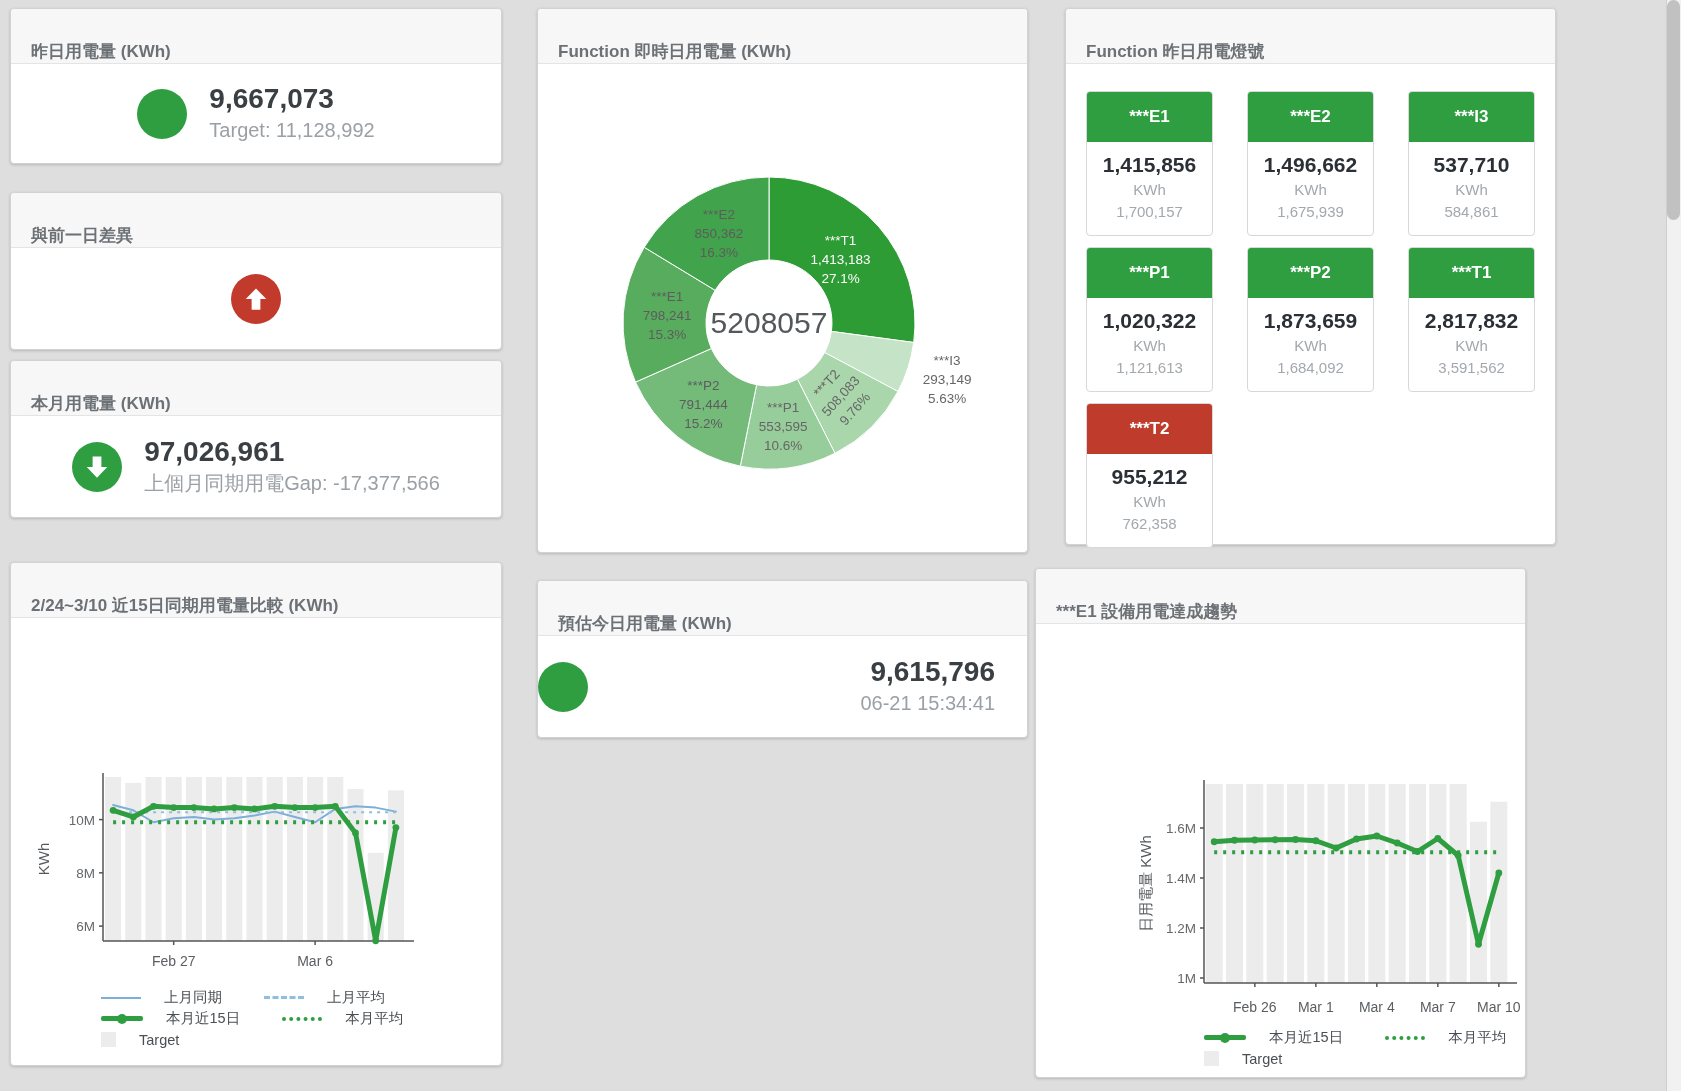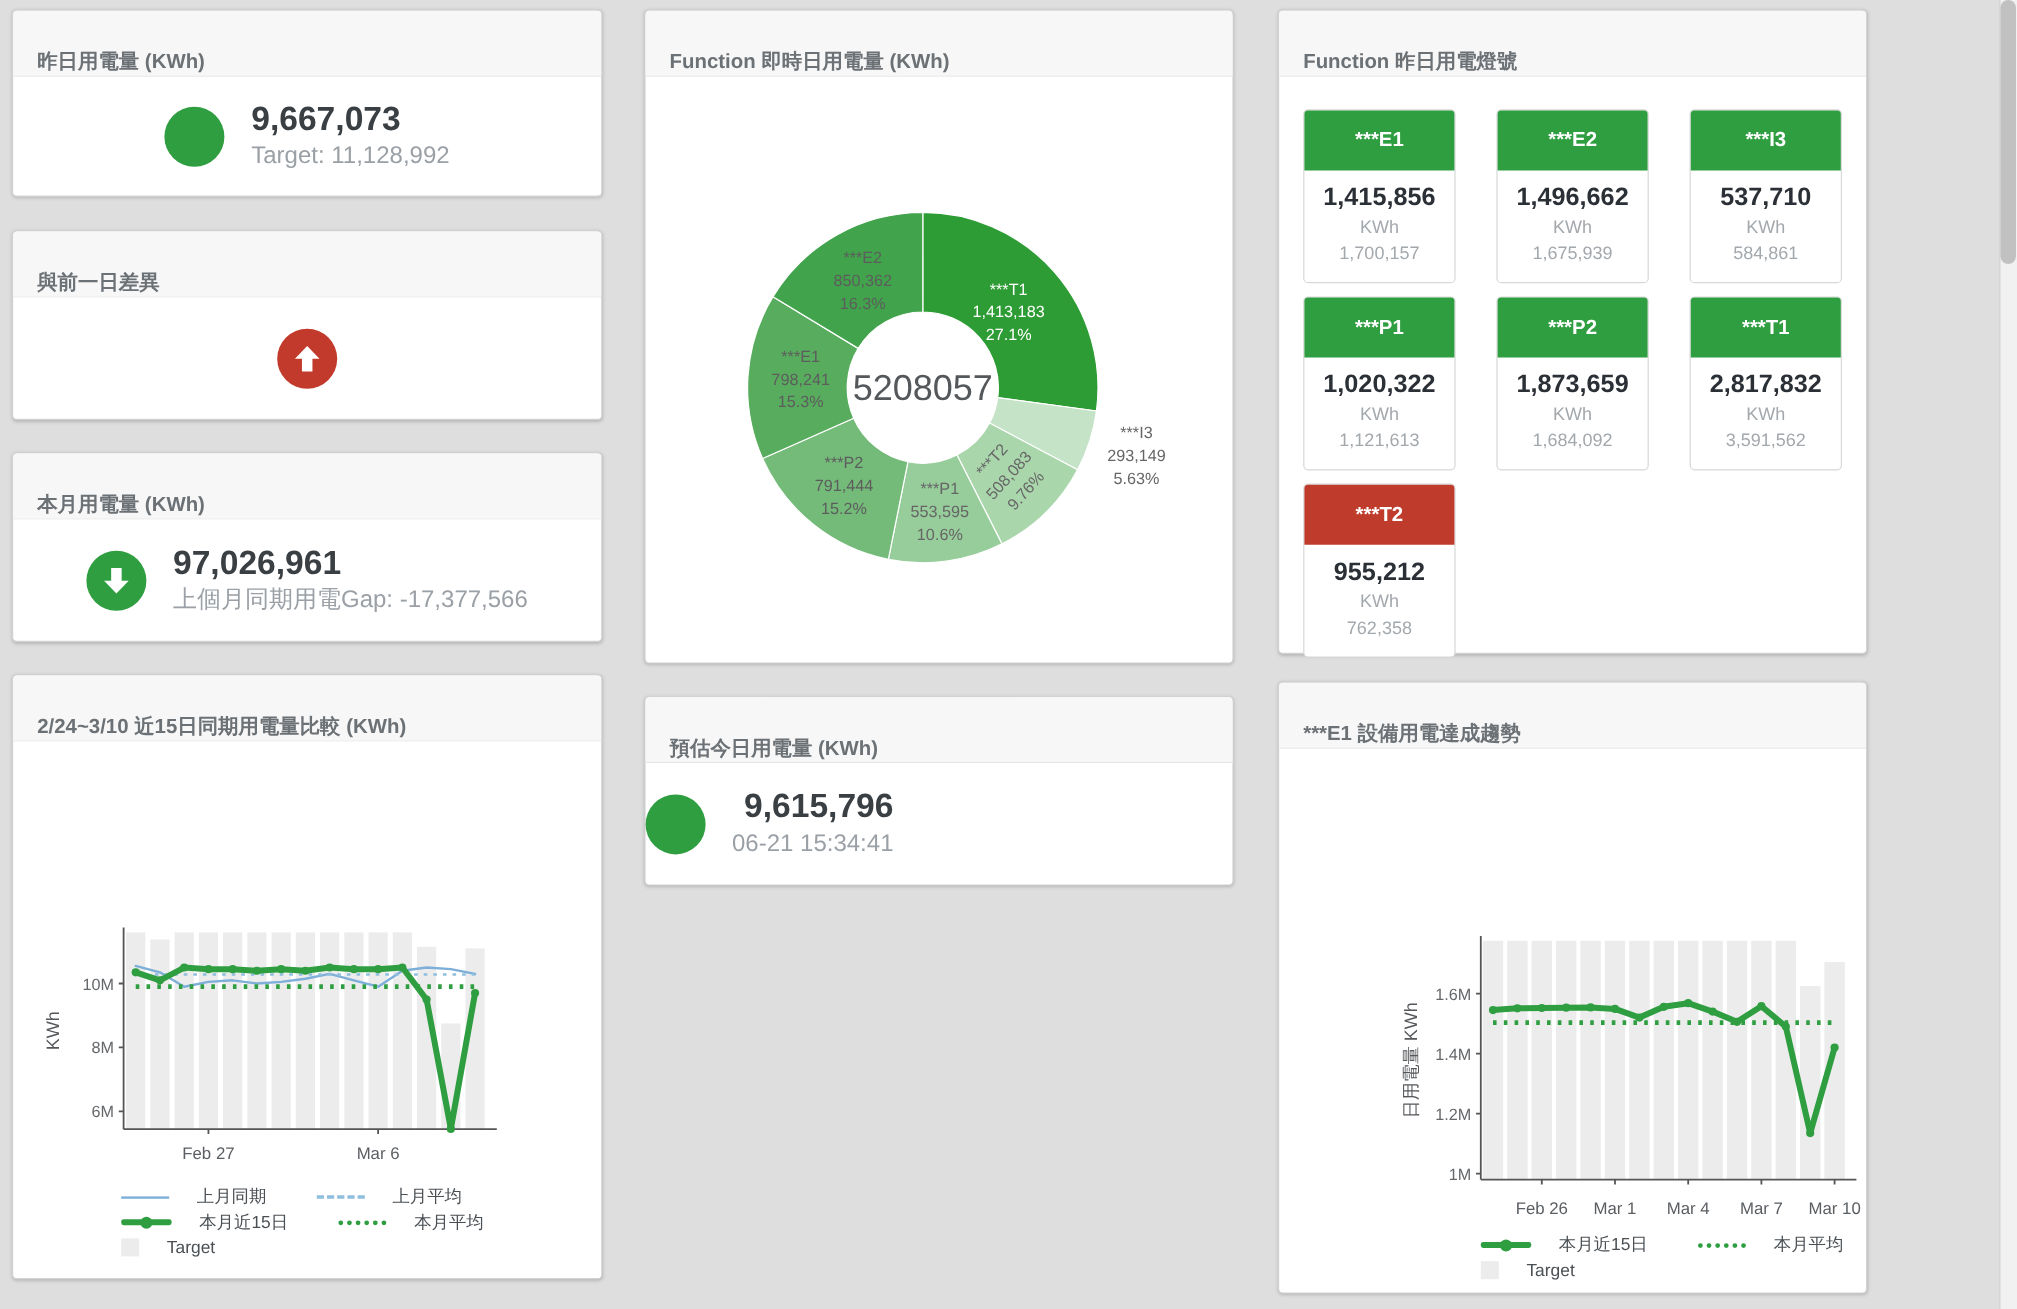--- a/index.html
+++ b/index.html
@@ -8,21 +8,21 @@
 
   .card { position:absolute; background:#fff; border:1px solid #d2d2d2; border-radius:4px;
           box-shadow:0 1px 3px rgba(0,0,0,.18); }
   .card-header { background:#f7f7f7; border-bottom:1px solid #e4e4e4; height:55px;
                  display:flex; align-items:flex-end; padding:0 20px; border-radius:4px 4px 0 0; }
   .card-title { font-size:17px; font-weight:bold; color:#6c7176; }
   .card-body { position:relative; height:calc(100% - 55px); }
 
   
   .stat { display:flex; align-items:center; justify-content:center; gap:22px; height:100%; }
-  .stat.right { justify-content:flex-start; padding-right:32px; }
+  .stat.right { justify-content:space-between; padding-right:32px; }
   .stat-icon { width:50px; height:50px; border-radius:50%; display:flex; align-items:center; justify-content:center; flex:0 0 auto; }
   .stat-text { display:flex; flex-direction:column; }
   .stat-text.right { text-align:right; }
   .stat-value { font-size:28px; font-weight:bold; color:#3a3f44; line-height:1.15; }
   .stat-sub { font-size:20px; color:#9aa0a6; line-height:1.4; }
 
   
   .lights-grid { display:grid; grid-template-columns:repeat(3,1fr); column-gap:34px; row-gap:11px; padding:27px 20px; }
   .tile { border:1px solid #d8d8d8; border-radius:4px; background:#fff; }
   .tile-head { height:50px; display:flex; align-items:center; justify-content:center; color:#fff;
@@ -77,21 +77,21 @@
     <div class="stat">
       <span class="stat-icon" style="background: rgb(194, 58, 43);">
         <svg width="30" height="30" viewBox="0 0 24 24">
             <path d="M12 3.5l8.2 8.5h-4.7v8.5H8.5V12H3.8z" fill="#fff"></path>
           </svg>
       </span>
     </div>
   </div>
 </div>
 
-<div class="card" style="left:10px; top:377px; width:492px; height:158px;">
+<div class="card" style="left:10px; top:360px; width:492px; height:158px;">
   <div class="card-header">
     <span class="card-title">本月用電量 (KWh)</span>
   </div>
   <div class="card-body">
     <div class="stat">
       <span class="stat-icon" style="background: rgb(47, 158, 65);">
         <svg width="30" height="30" viewBox="0 0 24 24">
             <path d="M12 20.5l-8.2-8.5h4.7V3.5h7v8.5h4.7z" fill="#fff"></path>
           </svg>
       </span>
@@ -317,21 +317,21 @@
           <div class="tile-body">
             <div class="tile-value">955,212</div>
             <div class="tile-unit">KWh</div>
             <div class="tile-target">762,358</div>
           </div>
         </div>
       </div>
   </div>
 </div>
 
-<div class="card c-trend" style="left:1065px; top:568px; width:491px; height:510px;">
+<div class="card c-trend" style="left:1035px; top:568px; width:491px; height:510px;">
   <div class="card-header">
     <span class="card-title">***E1 設備用電達成趨勢</span>
   </div>
   <div class="card-body">
     <svg id="trend-svg" width="489" height="400">
         <rect x="169.66666666666666" y="160" width="17" height="199" fill="#ececec"></rect>
         <rect x="190" y="160" width="17" height="199" fill="#ececec"></rect>
         <rect x="210.33333333333331" y="160" width="17" height="199" fill="#ececec"></rect>
         <rect x="230.66666666666666" y="160" width="17" height="199" fill="#ececec"></rect>
         <rect x="251" y="160" width="17" height="199" fill="#ececec"></rect>

